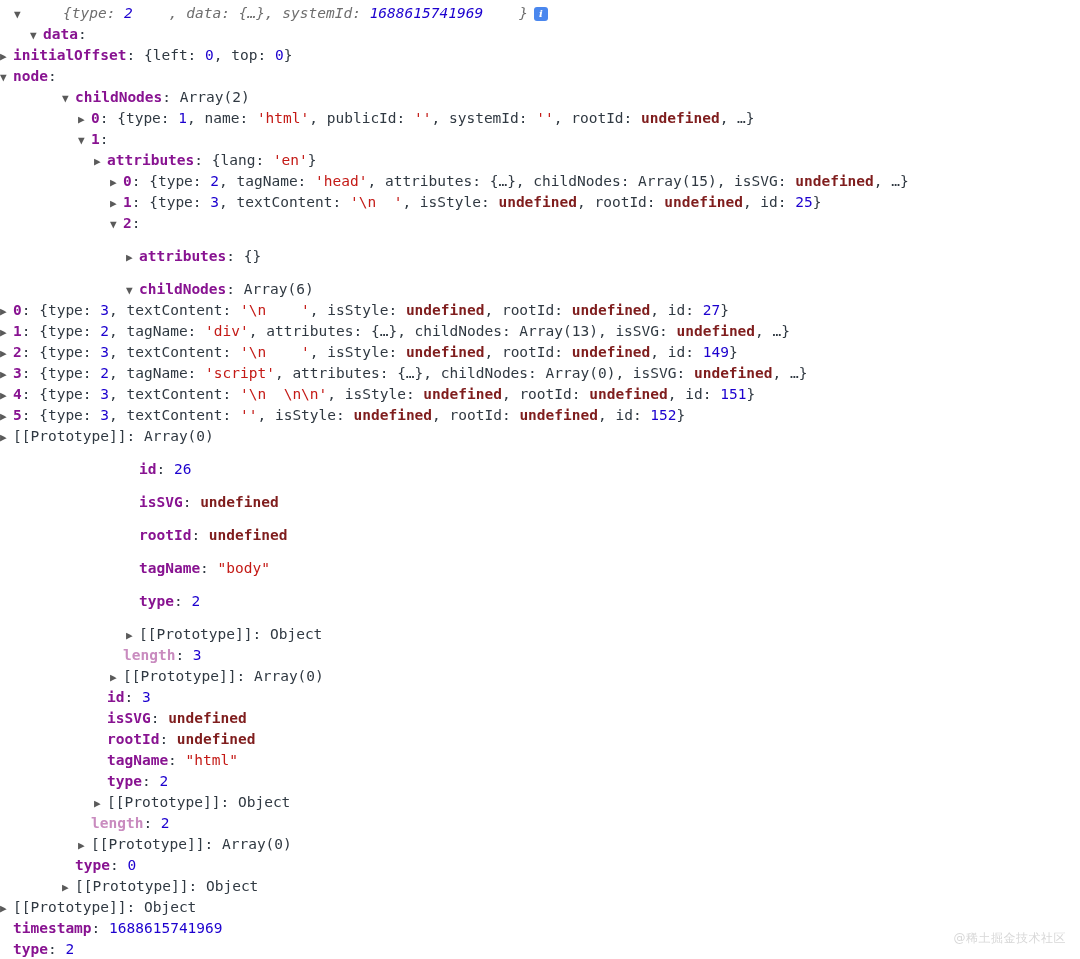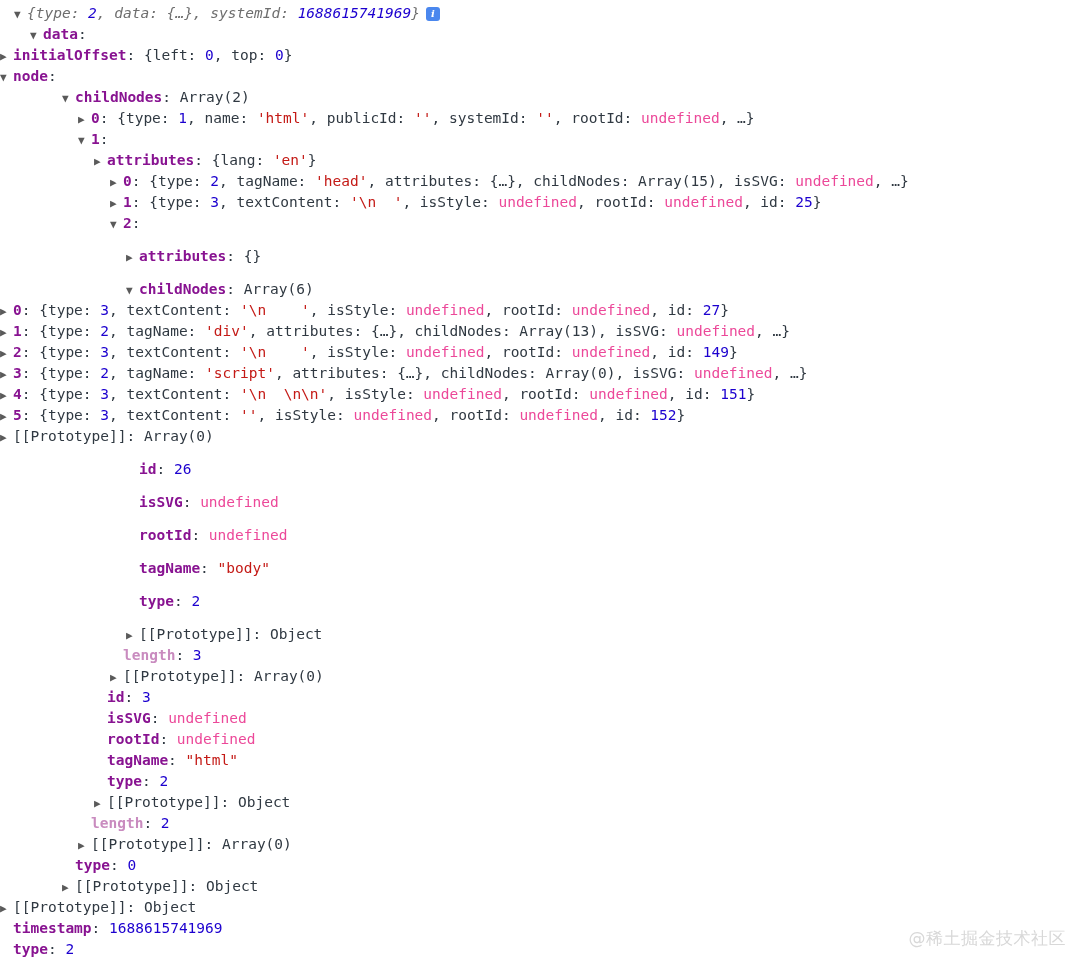--- a/index.html
+++ b/index.html
@@ -54,25 +54,25 @@
   }
   .tri.open::before  { content: "\25BC"; }
   .tri.closed::before{ content: "\25B6"; }
   .tri.none::before  { content: " "; }
 
   
   .key        { color: #881391; font-weight: bold; }
   .key-light  { color: #c98bbf; font-weight: bold; }
   .num        { color: #1c00cf; }
   .str        { color: #c41a16; }
-  .undef      { color: #ec4899; }
+  .undef      { color: #7f1d1d; font-weight: bold; }
   .plain      { color: #303942; }
   .proto      { color: #303942; }
   .punct      { color: #303942; }
-  .preview    { color: #6e6e6e; font-style: italic; }
+  .preview    { color: #6e6e6e; font-style: italic; margin-left: 36px; }
   .preview-num{ color: #1c00cf; font-style: italic; }
 
   
   .info-badge {
     display: inline-block;
     width: 14px;
     height: 14px;
     border-radius: 3px;
     background: #4a87ee;
     color: #ffffff;
@@ -86,21 +86,21 @@
     margin-left: 6px;
     cursor: pointer;
   }
 
   .watermark {
     position: absolute;
     right: 14px;
     bottom: 10px;
     color: #d8d8d8;
     font-family: "DejaVu Sans", "Liberation Sans", sans-serif;
-    font-size: 17px;
+    font-size: 12px;
     letter-spacing: 0.5px;
     white-space: nowrap;
   }
 </style>
 </head>
 <body>
 
 <div id="console-tree">
     <div class="row d0"><span class="tri open"></span><span class="preview">{type: </span><span class="preview-num">2</span><span class="preview">, data: {…}, systemId: </span><span class="preview-num">1688615741969</span><span class="preview">}</span><span class="info-badge">i</span></div>
     <div class="row d1"><span class="tri open"></span><span class="key">data</span><span class="punct">:</span></div>

